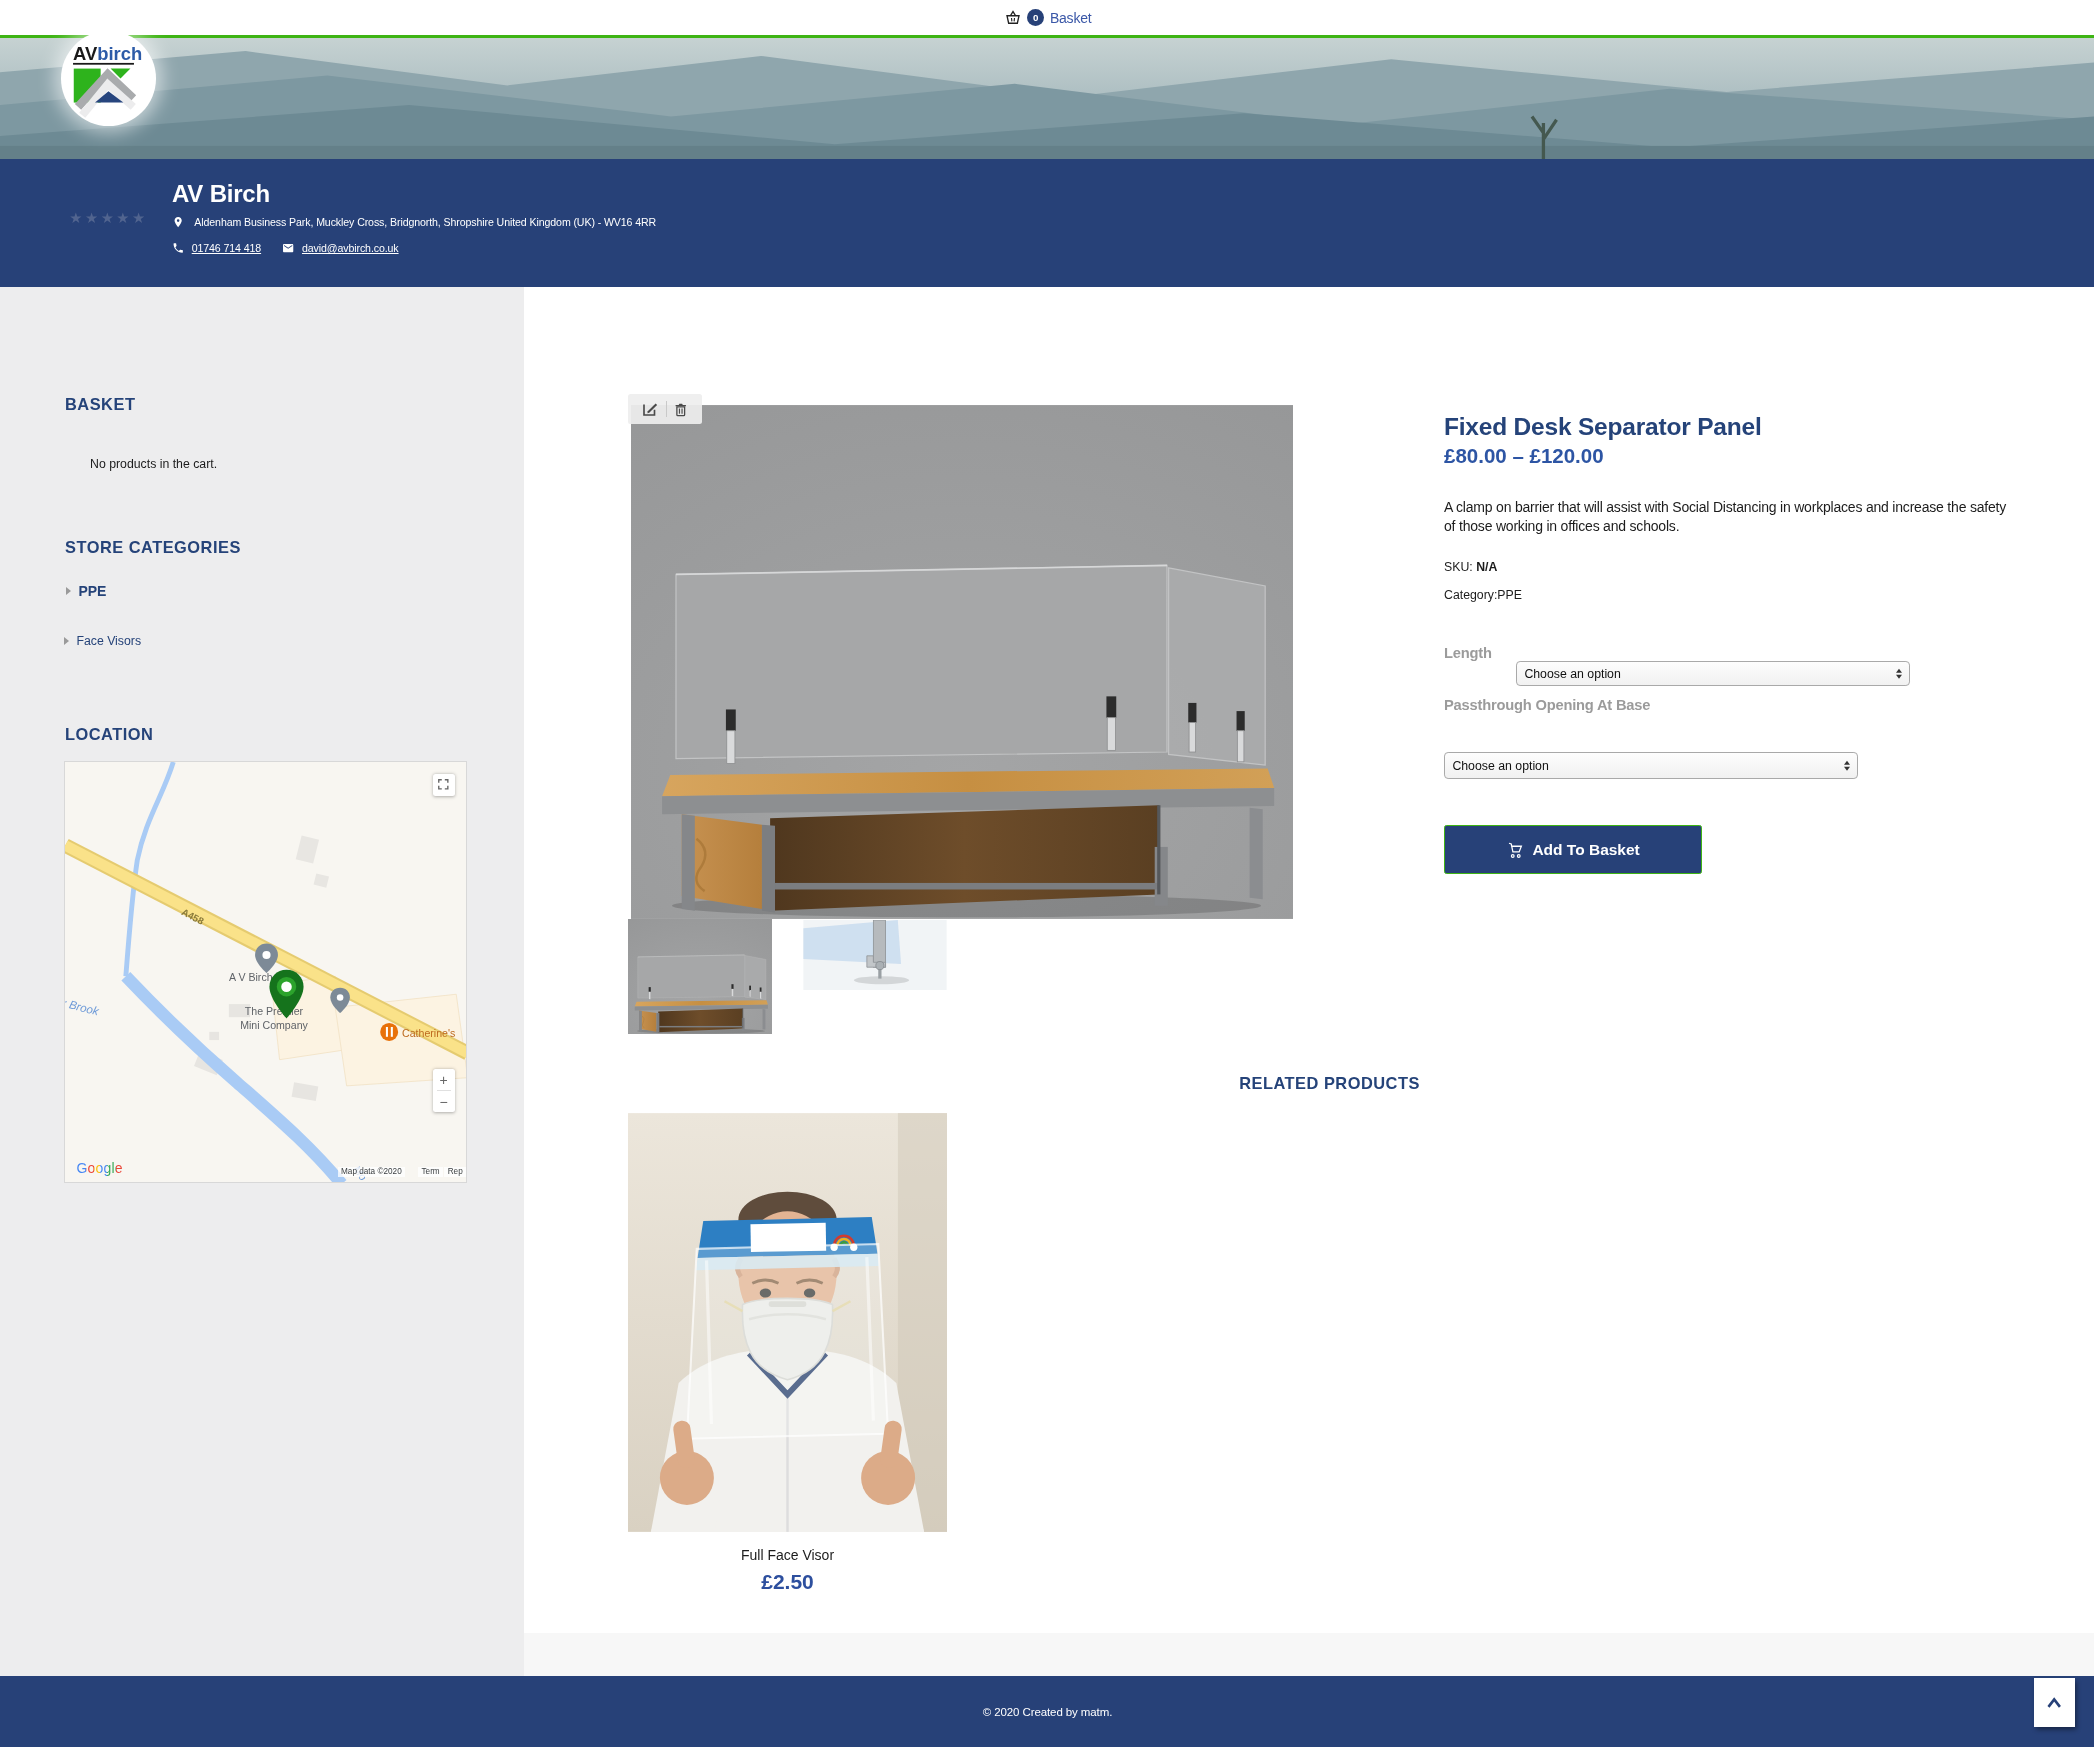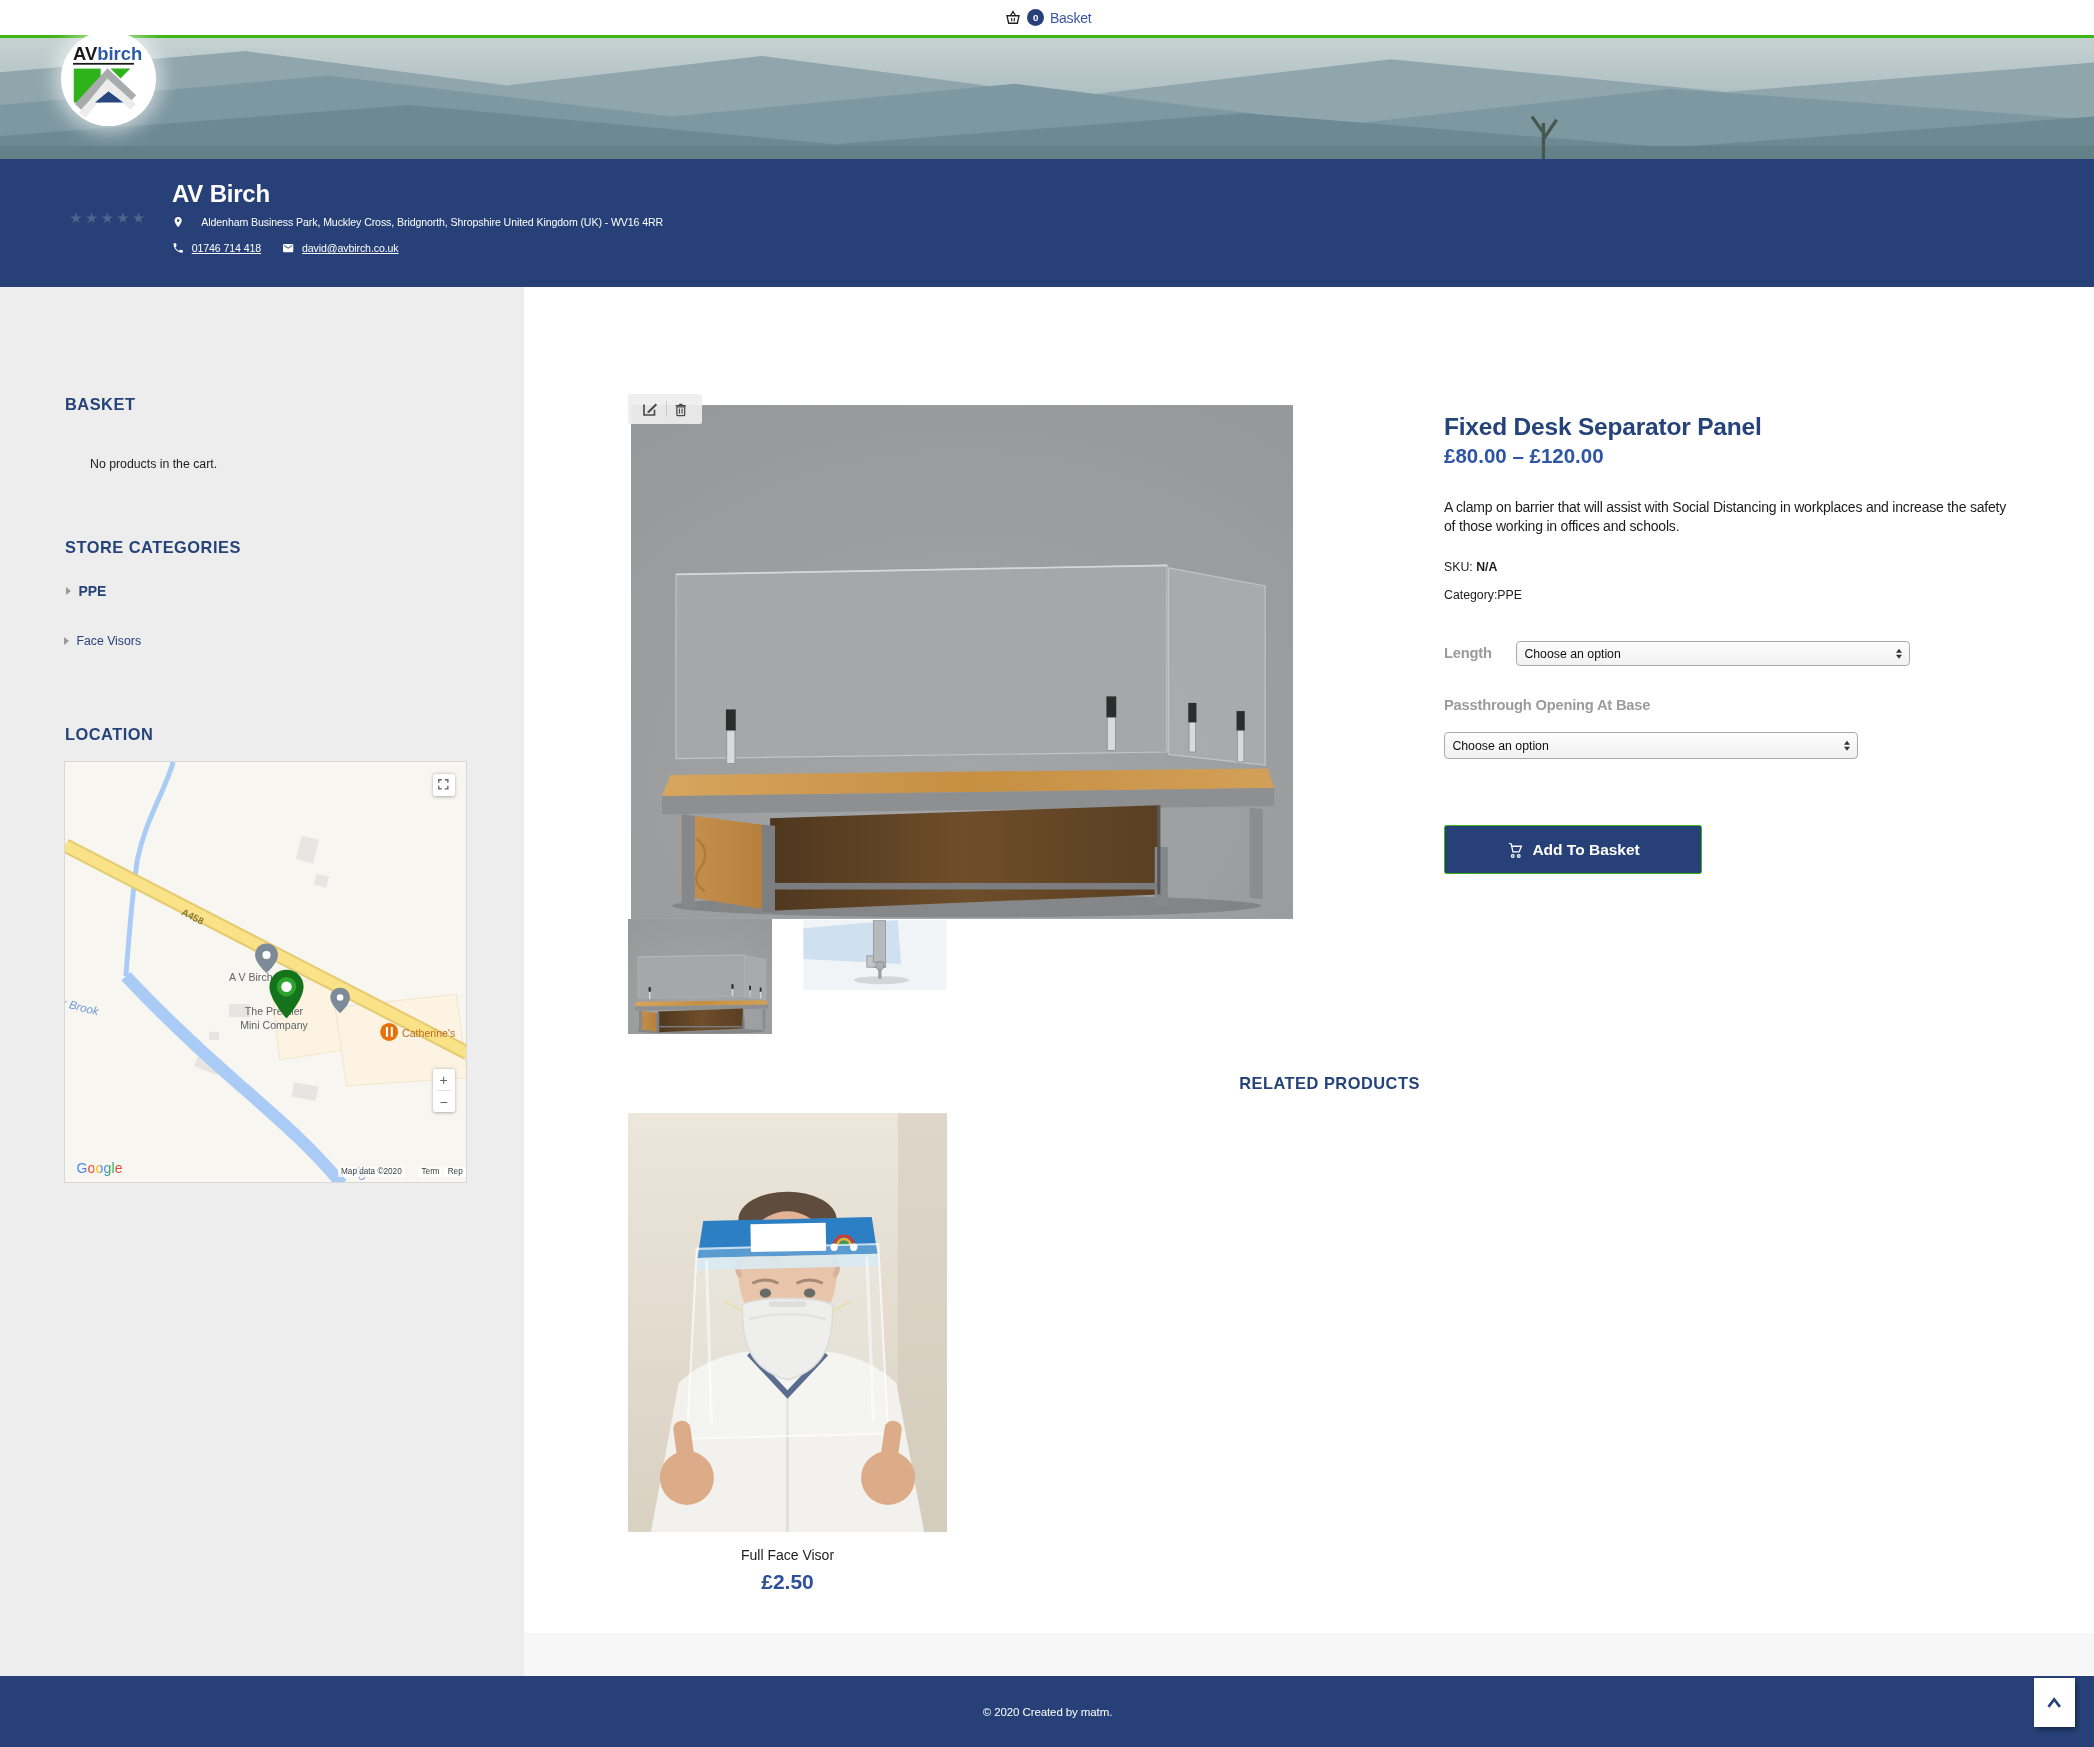--- a/index.html
+++ b/index.html
@@ -19,21 +19,21 @@
   
   .banner{left:0;top:38px;width:2095px;height:121px;overflow:hidden;}
   .banner svg{display:block;width:100%;height:100%;}
 
   
   .bluebar{left:0;top:159px;width:2095px;height:128px;background:#274178;}
   .logo-circle{left:61px;top:31px;width:95px;height:95px;border-radius:50%;background:#fff;
                box-shadow:0 0 18px 6.5px rgba(255,255,255,0.55);display:flex;align-items:center;justify-content:flex-start;z-index:3;}
   .stars{left:61px;top:209px;width:95px;text-align:center;color:#51648f;font-size:14.7px;letter-spacing:2.5px;z-index:3;}
   .h-title{left:172px;top:180px;color:#fff;font-size:24px;font-weight:bold;letter-spacing:-0.2px;}
-  .h-row{color:#fff;font-size:10.6px;display:flex;align-items:center;gap:17px;letter-spacing:-0.1px;}
+  .h-row{color:#fff;font-size:10.6px;display:flex;align-items:center;gap:10px;letter-spacing:-0.1px;}
   .h-addr{left:172px;top:216px;}
   .h-contact{left:172px;top:242px;gap:8.2px;}
   .h-contact .grp{display:flex;align-items:center;gap:7.4px;margin-right:13px;text-decoration:underline;}
   .hicon{width:12.3px;height:12.3px;flex:0 0 auto;}
 
   
   .sidebar{left:0;top:287px;width:524px;height:1389px;background:#ededee;}
   .sb-h{color:#254379;font-weight:bold;font-size:16.4px;letter-spacing:0.5px;}
   .sb-basket-h{left:65px;top:395px;}
   .sb-basket-empty{left:65px;top:457px;font-size:12.3px;color:#1c1c1c;margin-left:25px;}
@@ -77,21 +77,21 @@
   
   .p-title{left:1444px;top:413px;color:#254379;font-size:24.5px;font-weight:bold;letter-spacing:-0.2px;}
   .p-price{left:1444px;top:444px;color:#2d55a4;font-size:20.5px;font-weight:bold;}
   .p-desc{left:1444px;top:498px;width:573px;font-size:14px;line-height:19px;color:#1c1c1c;letter-spacing:-0.2px;}
   .p-sku{left:1444px;top:560px;font-size:12.3px;color:#1c1c1c;}
   .p-sku b{font-weight:bold;}
   .p-cat{left:1444px;top:588px;font-size:12.3px;color:#1c1c1c;}
   .opt-label{color:#9b9b9b;font-weight:bold;font-size:14.7px;letter-spacing:-0.2px;}
   .len-label{left:1444px;top:645px;}
   .pass-label{left:1444px;top:697px;}
-  .select-wrap{position:absolute;}
+  .select-wrap{position:absolute;margin-top:20px;}
   .select-wrap select{width:100%;height:100%;appearance:none;-webkit-appearance:none;border:0.8px solid #a9a9a9;border-radius:4.1px;
       background:linear-gradient(#fdfdfd,#f1f1f1);font-size:12.3px;padding:0 24.5px 0 7.4px;color:#111;
       font-family:"Liberation Sans",sans-serif;}
   .sel1{left:1516px;top:641px;width:394px;height:25px;}
   .sel2{left:1444px;top:732px;width:414px;height:27px;}
   .sel-arrows{position:absolute;right:8.2px;top:50%;transform:translateY(-50%);display:flex;flex-direction:column;gap:2.5px;pointer-events:none;}
   .sel-arrows .up{width:0;height:0;border-left:3.3px solid transparent;border-right:3.3px solid transparent;border-bottom:4.1px solid #333;}
   .sel-arrows .down{width:0;height:0;border-left:3.3px solid transparent;border-right:3.3px solid transparent;border-top:4.1px solid #333;}
   .add-btn{left:1444px;top:825px;width:258px;height:49px;background:#274178;border:1.6px solid #3eb414;border-radius:2.5px;
            color:#fff;font-size:15.5px;font-weight:bold;display:flex;align-items:center;justify-content:center;gap:8.2px;cursor:pointer;}

